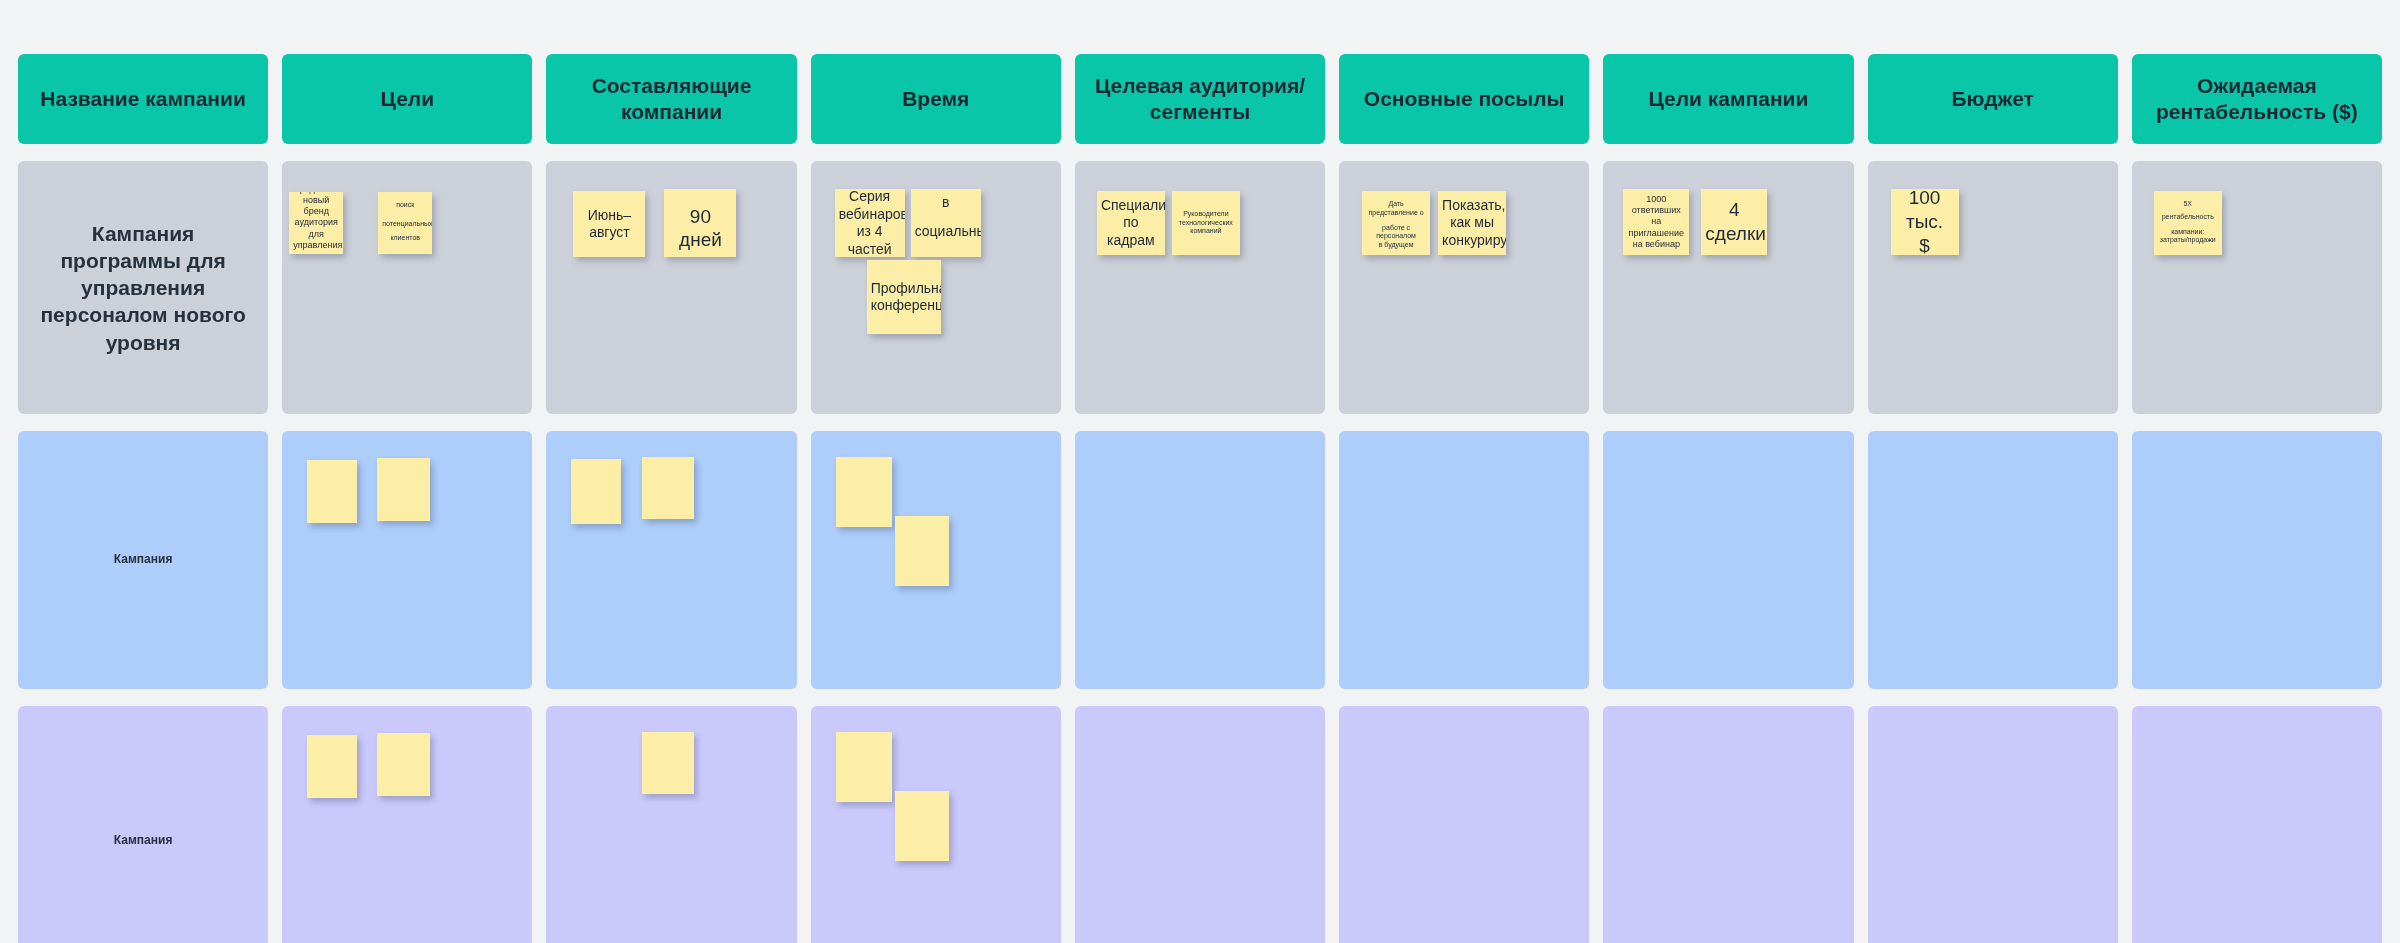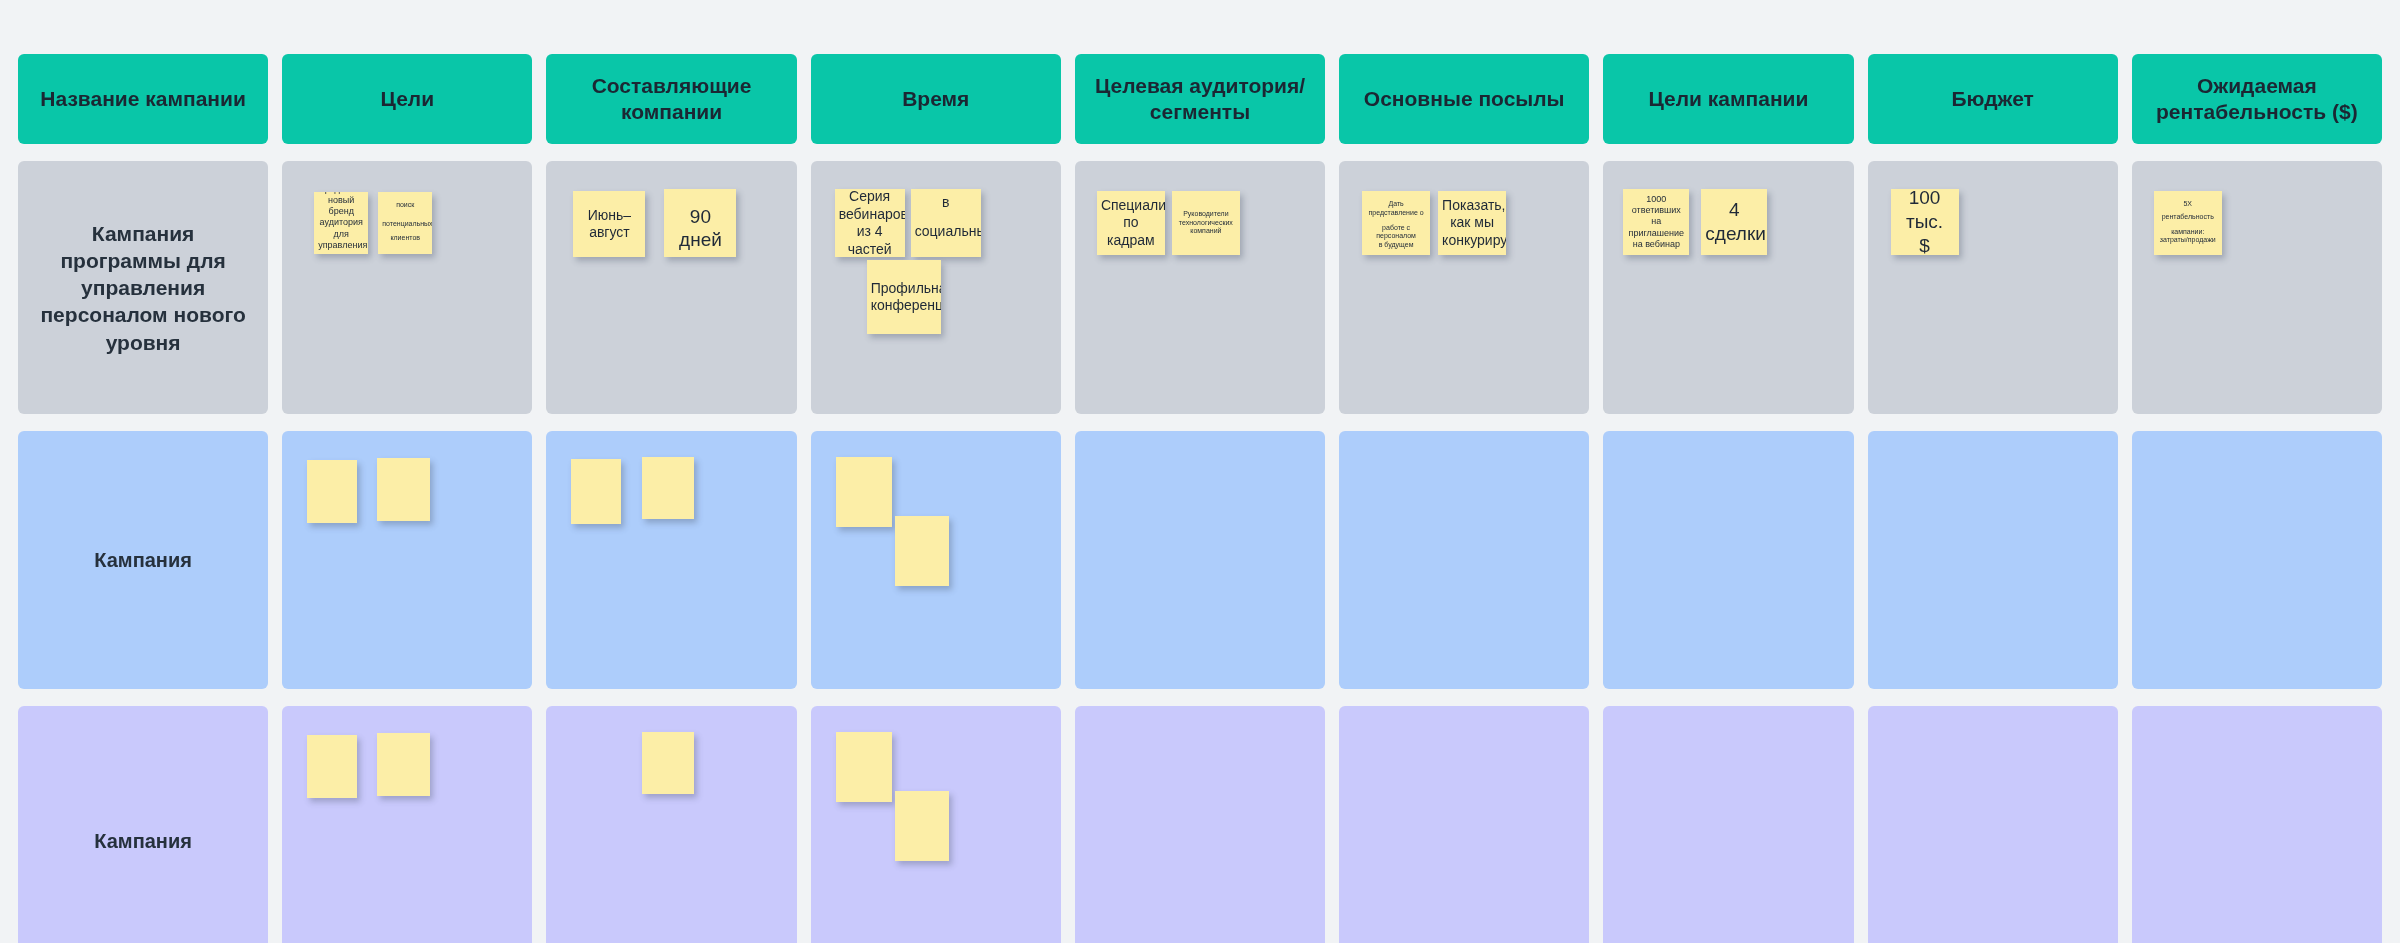--- a/index.html
+++ b/index.html
@@ -69,21 +69,21 @@
     left: 0; right: 0;
     top: 50%;
     transform: translateY(-50%);
     text-align: center;
     font-size: 21px;
     font-weight: bold;
     color: #26313d;
     line-height: 1.3;
     padding: 0 14px;
   }
-  .cell-label.small { font-size: 20px; }
+  .cell-label.small { font-size: 12px; }
 
   
   .note {
     position: absolute;
     background: #fceea7;
     box-shadow: 3px 4px 6px rgba(60,70,90,0.30);
     display: flex;
     flex-direction: column;
     align-items: center;
     justify-content: center;
@@ -139,21 +139,21 @@
       </div>
   </div>
 
   <div class="row content-row row-gray">
 
     <div class="cell cell-gray">
       <div class="cell-label">Кампания программы для управления персоналом нового уровня</div>
     </div>
 
     <div class="cell cell-gray">
-      <div class="note sz-sm" style="left:32px;top:31px;width:54px;height:62px;">
+      <div class="note sz-sm" style="left:7px;top:31px;width:54px;height:62px;">
         <span class="ln">Представить</span>
         <span class="ln">новый бренд</span>
         <span class="ln">аудитория</span>
         <span class="ln">для</span>
         <span class="ln">управления</span>
         <span class="ln" style="height:5px"></span>
         <span class="ln">персоналом</span>
       </div>
       <div class="note split sz-xs" style="left:96px;top:31px;width:54px;height:62px;">
         <span class="ln top">поиск</span>

